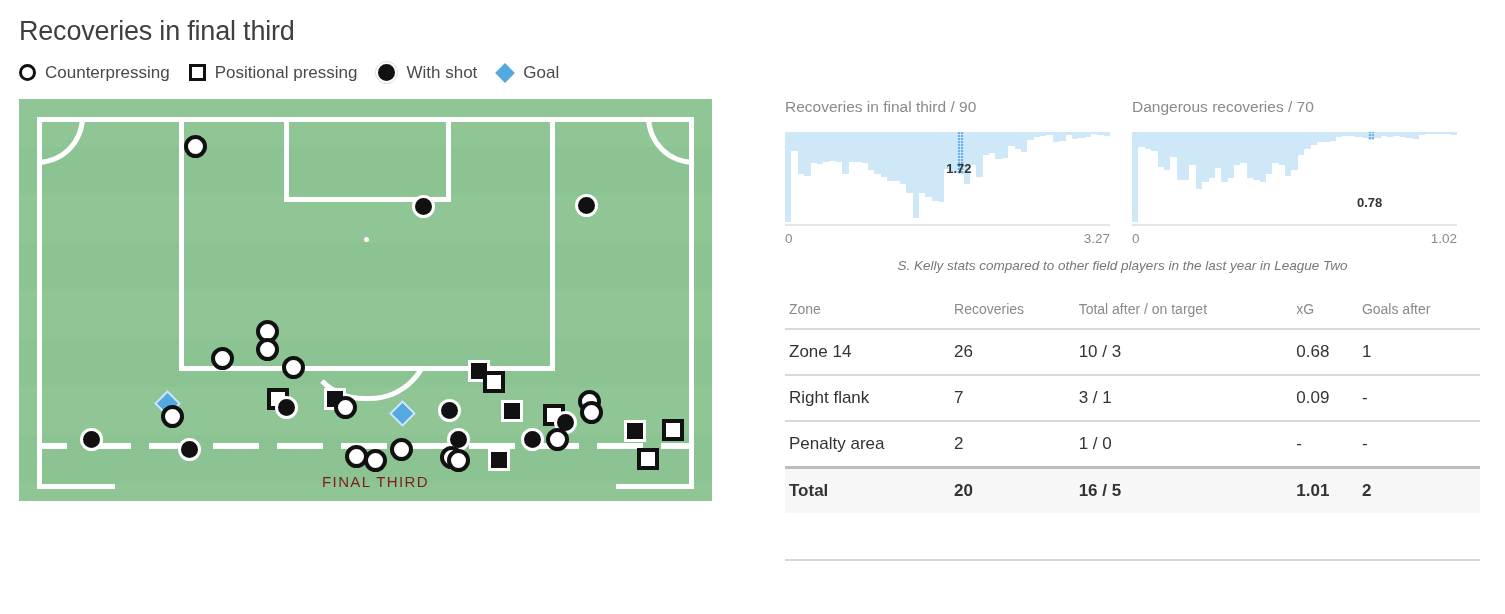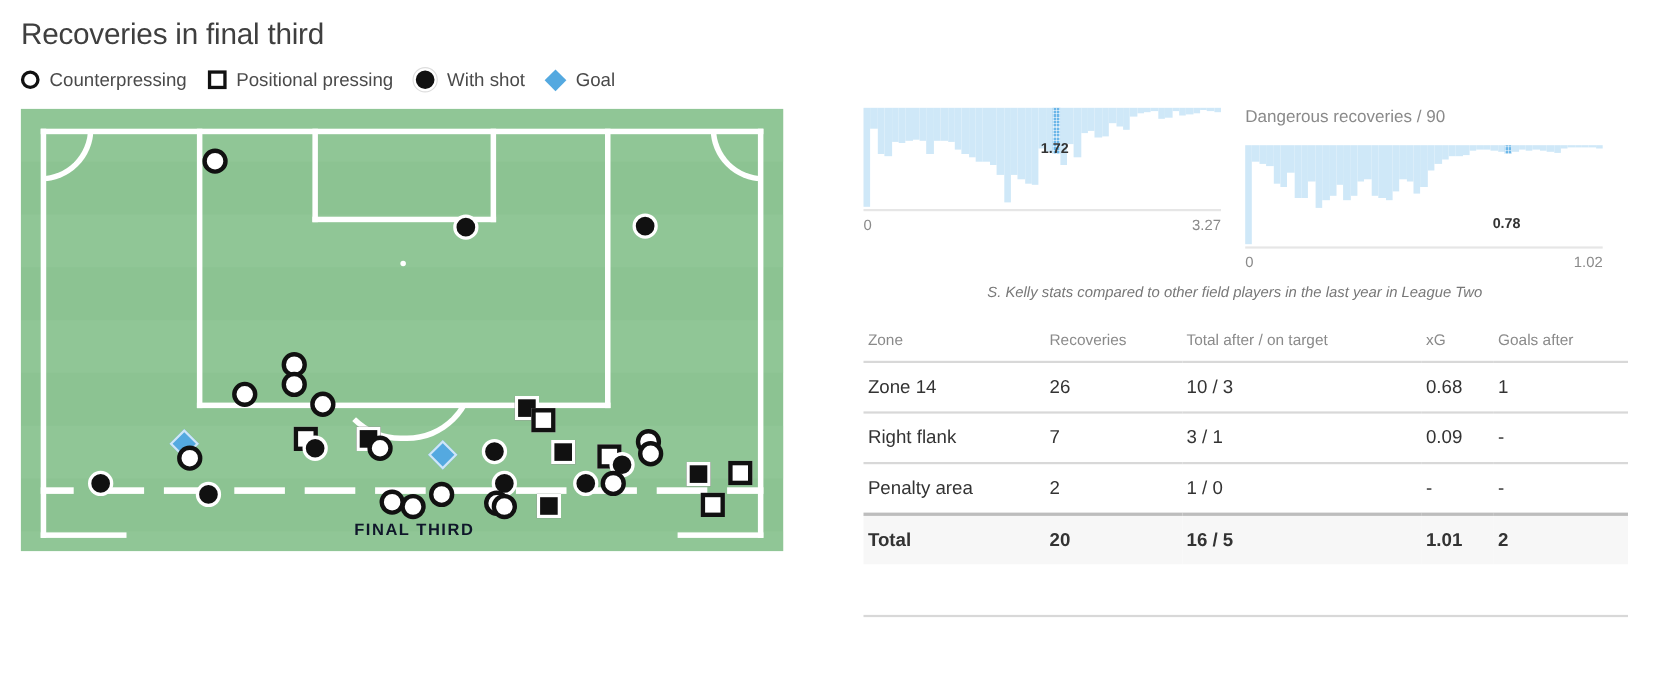--- a/index.html
+++ b/index.html
@@ -29,21 +29,21 @@
   .stripe{position:absolute;left:0;width:693px;background:#90c696;}
   .lines{position:absolute;left:0;top:0;width:693px;height:402px;}
   .ln{position:absolute;background:#ffffff;}
   .box-out{position:absolute;border:5px solid #fff;box-sizing:border-box;}
   .arc-d{position:absolute;border:5px solid #fff;border-top-color:transparent;
          border-left-color:transparent;border-right-color:transparent;
          border-radius:0 0 120px 120px;box-sizing:border-box;}
   .corner{position:absolute;border:5px solid #fff;box-sizing:border-box;}
   .pspot{position:absolute;width:5px;height:5px;border-radius:50%;background:#fff;}
   .dash{position:absolute;height:6px;background:#fff;}
-  .ftlabel{position:absolute;font-size:15px;font-weight:bold;color:#0f172a;
+  .ftlabel{position:absolute;font-size:15px;font-weight:normal;color:#7f1d1d;
            letter-spacing:1.4px;white-space:nowrap;}
 
   
   .mk{position:absolute;box-sizing:border-box;}
   .m-ring{width:23px;height:23px;border-radius:50%;border:4px solid #111;background:#fff;}
   .m-fill{width:23px;height:23px;border-radius:50%;background:#111;border:3px solid #fff;}
   .m-sqo{width:22px;height:22px;border:4px solid #111;background:#fff;}
   .m-sqf{width:22px;height:22px;background:#111;border:3px solid #fff;}
   .m-dia{width:19px;height:19px;background:#54a9e0;transform:rotate(45deg);
          border:2px solid #cfe6f7;}
@@ -179,20 +179,21 @@
           <div class="mk m-ring" style="left: 371px; top: 339px;"></div>
           <div class="mk m-sqf" style="left: 469px; top: 350px;"></div>
           <div class="mk m-ring" style="left: 428px; top: 350px;"></div>
         </div>
     </div>
   </div>
 
   <div class="right">
     <div class="hist-wrap" id="hists">
         <div class="hist">
+          <div class="hist-title">Recoveries in final third / 90</div>
           <div class="bars">
             <div class="bar" style="height: 90px;"></div>
             <div class="bar" style="height: 18.8372px;"></div>
             <div class="bar" style="height: 41.8605px;"></div>
             <div class="bar" style="height: 43.9535px;"></div>
             <div class="bar" style="height: 31.3953px;"></div>
             <div class="bar" style="height: 32.4419px;"></div>
             <div class="bar" style="height: 30.3488px;"></div>
             <div class="bar" style="height: 29.3023px;"></div>
             <div class="bar" style="height: 30.3488px;"></div>
@@ -239,21 +240,21 @@
             <div class="bar" style="height: 3.13953px;"></div>
             <div class="bar" style="height: 4.18605px;"></div>
             <div class="hl-lbl" style="left: calc(53.9216% - 14px); bottom: 47.8605px;">1.72</div>
           </div>
           <div class="ax">
             <span>0</span>
             <span>3.27</span>
           </div>
         </div>
         <div class="hist">
-          <div class="hist-title">Dangerous recoveries / 90</div>
+          <div class="hist-title">Dangerous recoveries / 70</div>
           <div class="bars">
             <div class="bar" style="height: 90px;"></div>
             <div class="bar" style="height: 14.6512px;"></div>
             <div class="bar" style="height: 16.7442px;"></div>
             <div class="bar" style="height: 18.8372px;"></div>
             <div class="bar" style="height: 34.5349px;"></div>
             <div class="bar" style="height: 37.6744px;"></div>
             <div class="bar" style="height: 25.1163px;"></div>
             <div class="bar" style="height: 48.1395px;"></div>
             <div class="bar" style="height: 48.1395px;"></div>

